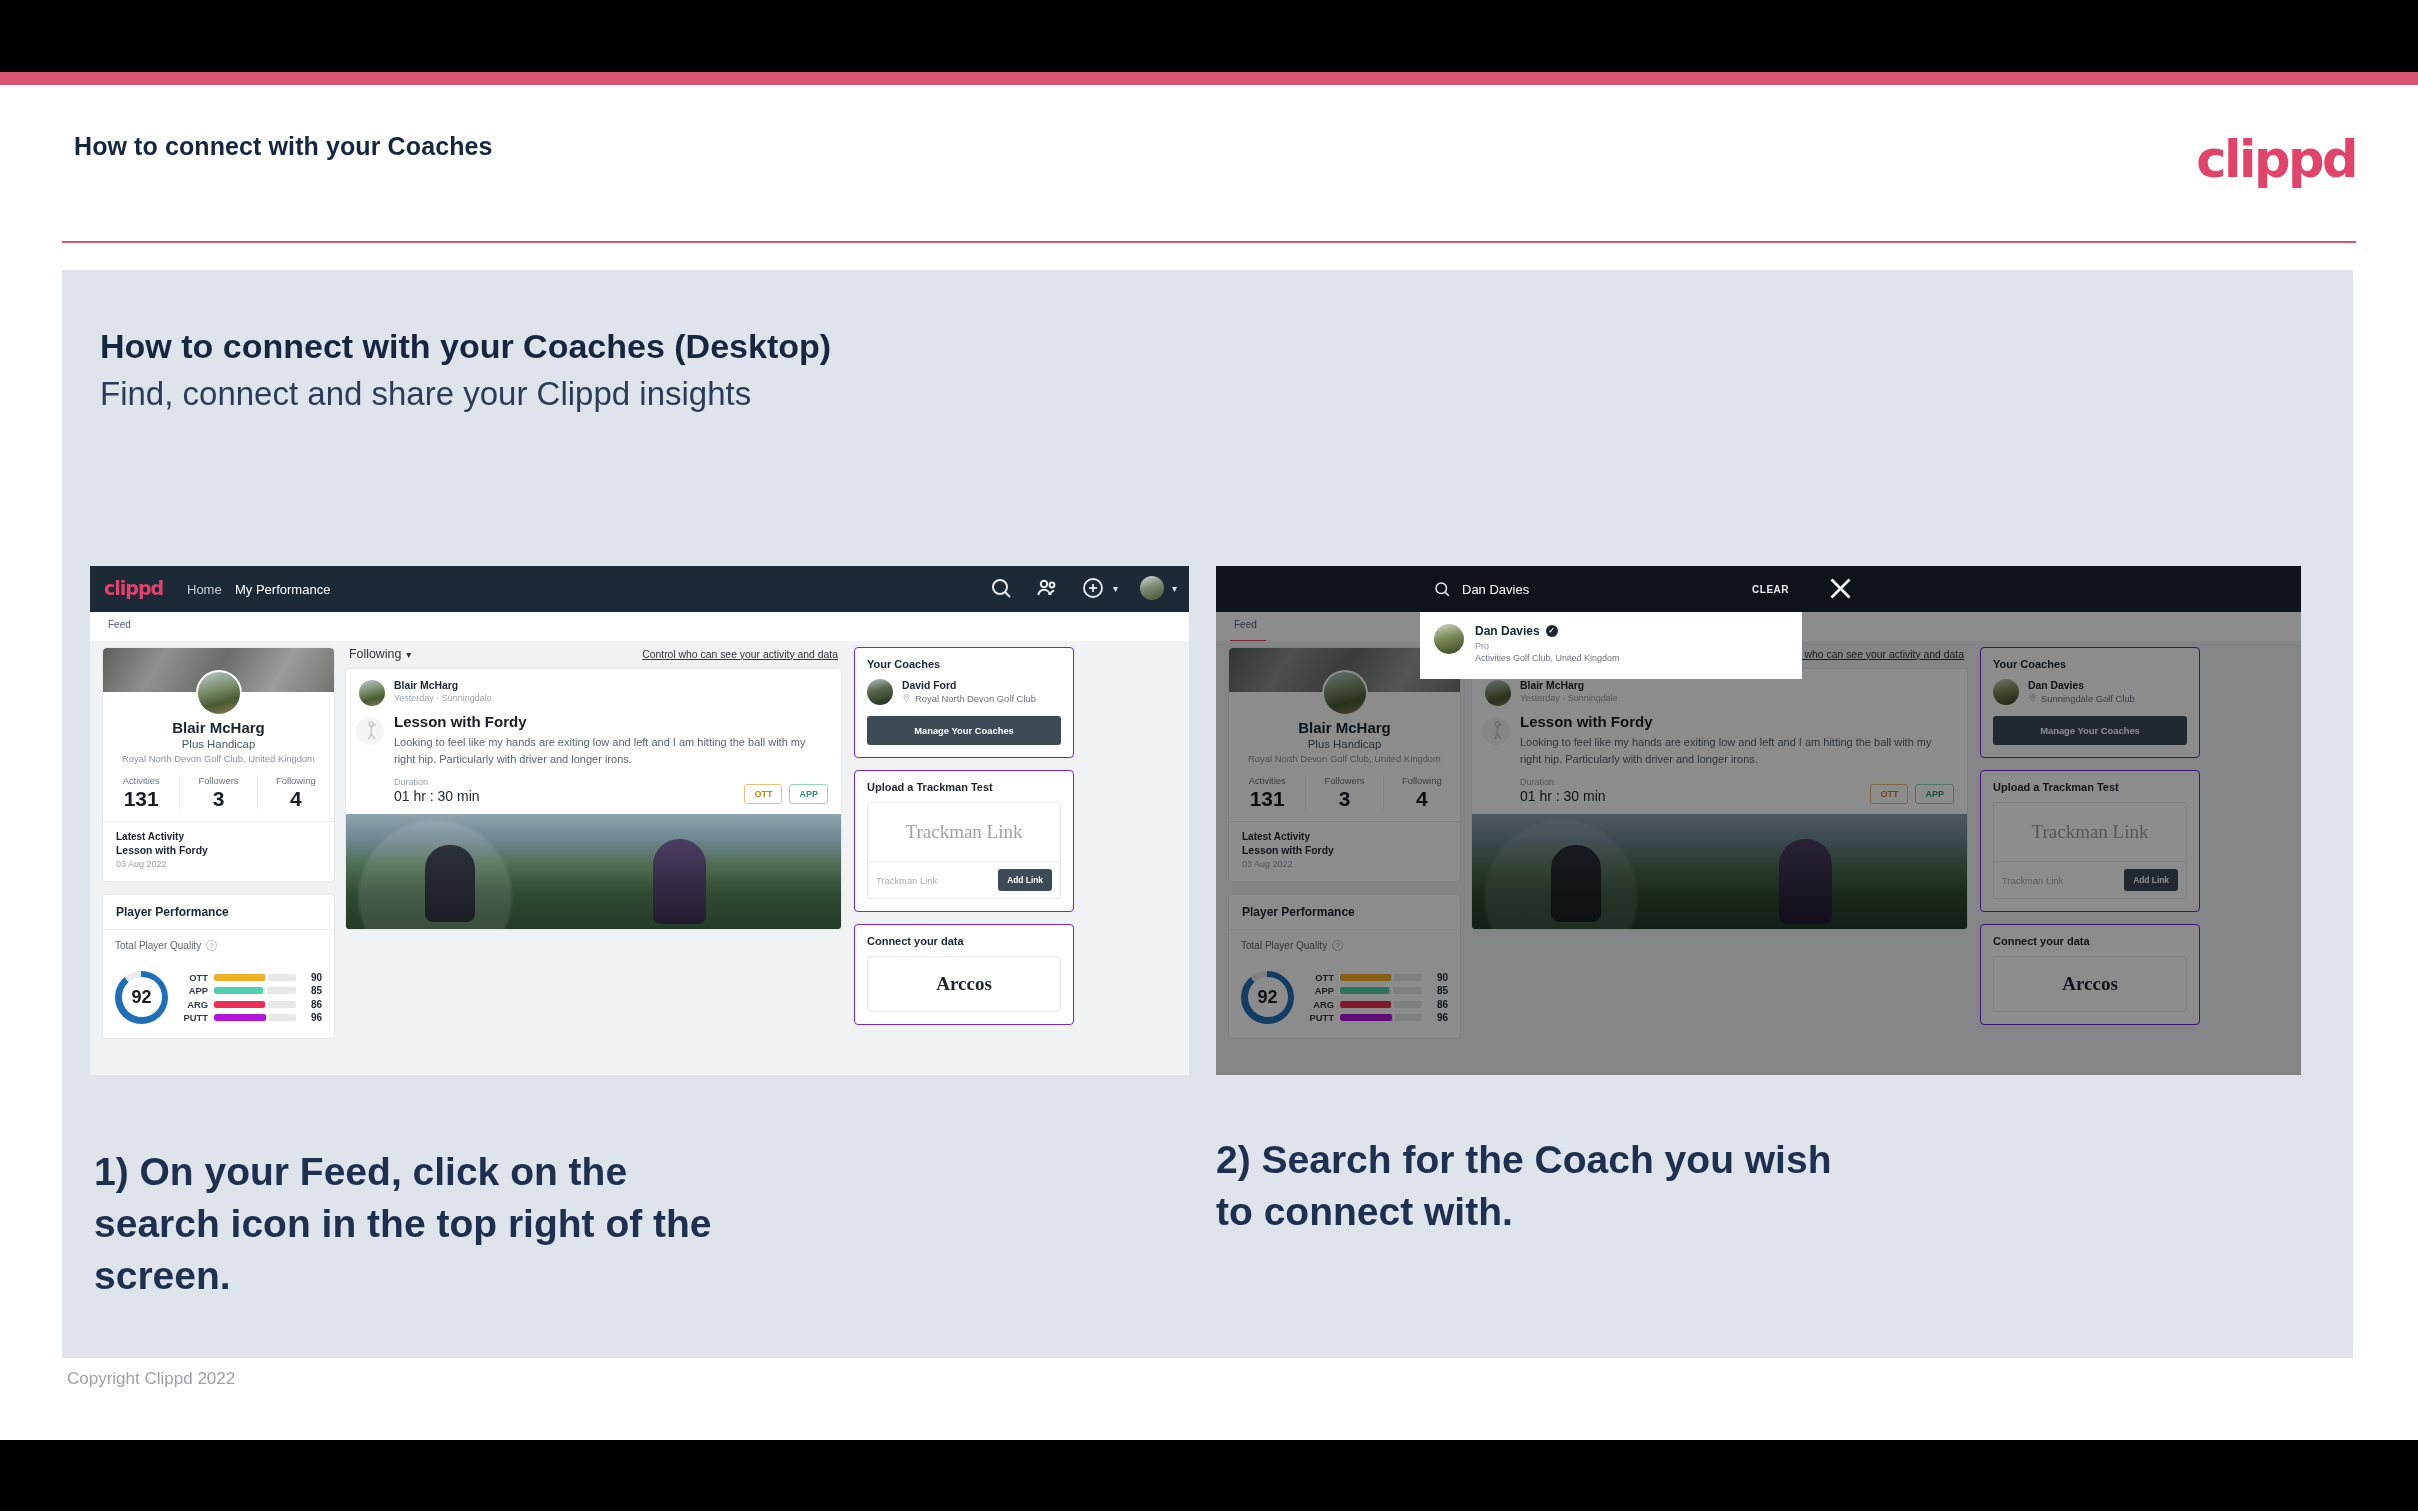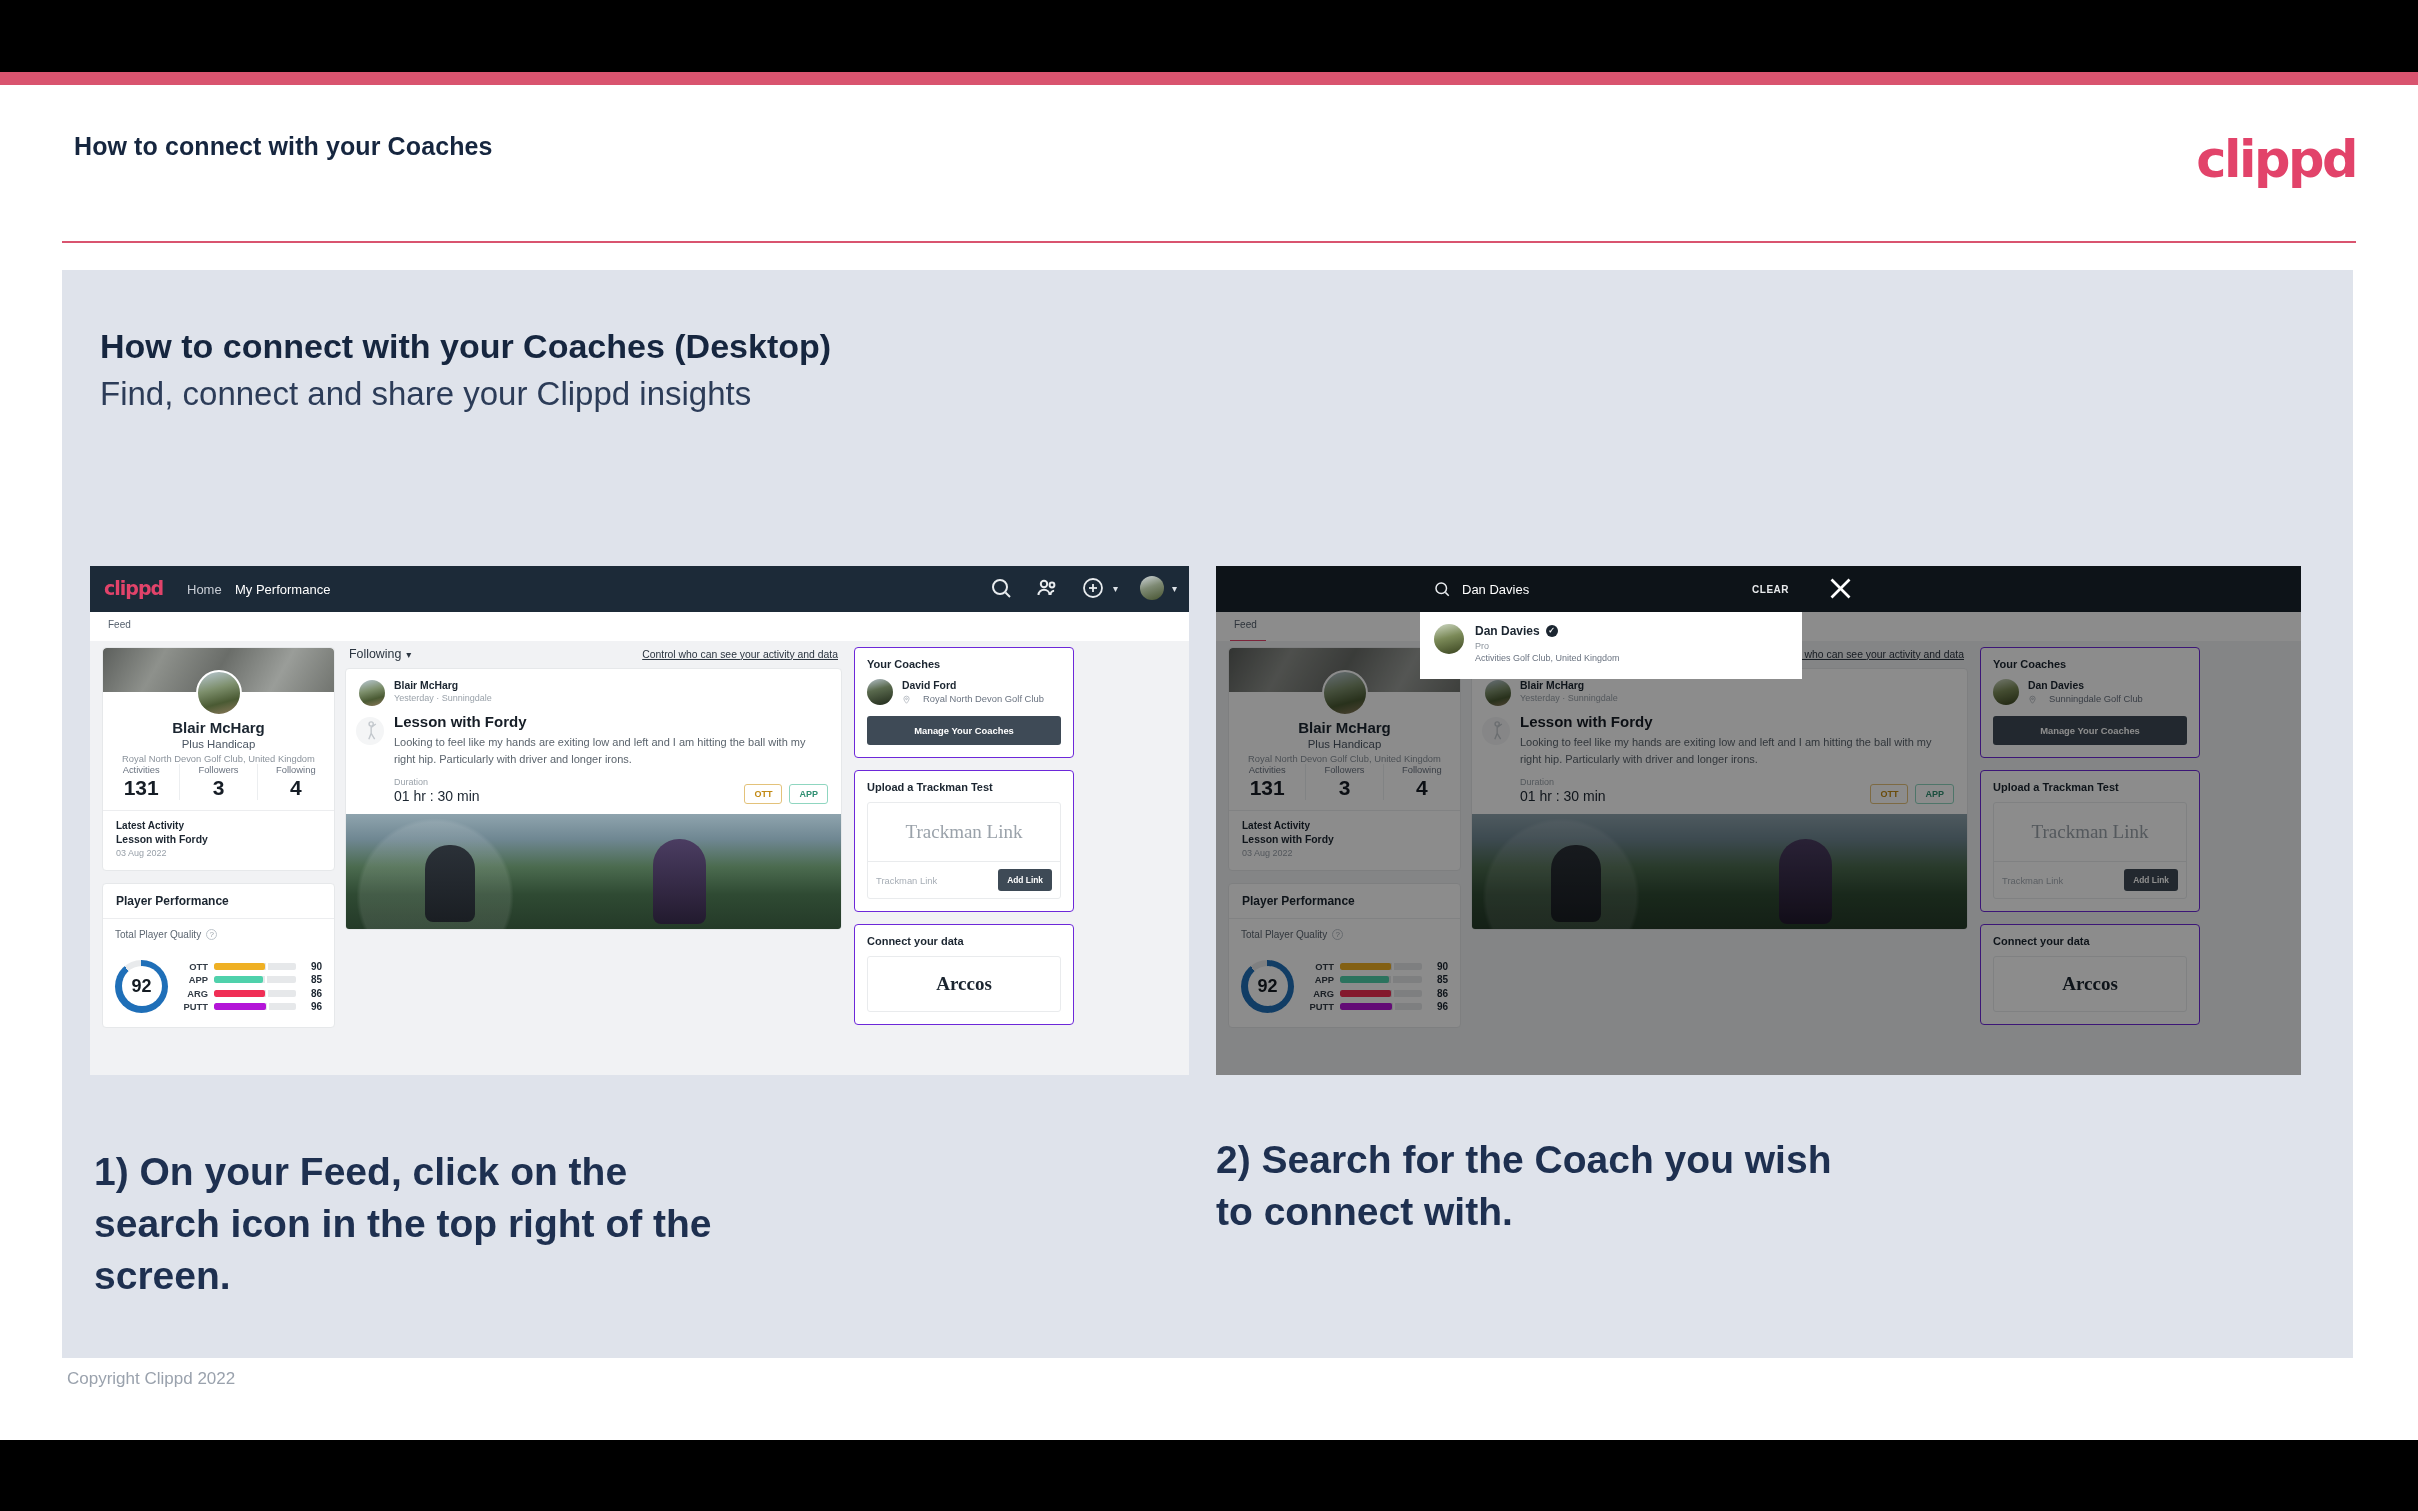--- a/index.html
+++ b/index.html
@@ -58,21 +58,21 @@
   .col-left  { position:absolute; left:12px;  top:6px;  width:233px; }
   .cover { height:44px; width:100%;
      background:linear-gradient(120deg,#5c5f5c 0%,#8e918c 25%,#6a6d69 50%,#9a9d99 75%,#71746f 100%);
      border-radius:4px 4px 0 0; }
   .prof-avatar { position:absolute; left:50%; transform:translateX(-50%); top:22px;
      width:46px; height:46px; border-radius:50%; border:2px solid #fff;
      background:linear-gradient(165deg,#b9c8d4 0%,#7d8f6c 40%,#4a5a33 70%,#8f7b5e 100%); }
   .prof-name { text-align:center; font-size:15px; font-weight:700; color:#1b2530; margin-top:27px; }
   .prof-sub  { text-align:center; font-size:11.4px; color:#4a5562; margin-top:2px; }
   .prof-club { text-align:center; font-size:9.4px; color:#8b939c; margin-top:3px; }
-  .stats { display:flex; margin-top:0; }
+  .stats { display:flex; margin-top:11px; }
   .stat { flex:1; text-align:center; border-right:1px solid #eceef0; }
   .stat:last-child { border-right:none; }
   .stat .lbl { font-size:9.4px; color:#6a7380; }
   .stat .val { font-size:21px; font-weight:700; color:#161d26; margin-top:1px; }
   .divline { height:1px; background:#ecedef; margin-top:10px; }
   .latest { padding:9px 13px 12px; }
   .latest .t1 { font-size:10px; font-weight:700; color:#1b2530; }
   .latest .t2 { font-size:10.4px; font-weight:700; color:#1b2530; margin-top:3px; }
   .latest .t3 { font-size:9px; color:#98a0a9; margin-top:3px; }
 
@@ -130,21 +130,21 @@
 
   
   .col-right { position:absolute; left:764px; top:6px; width:220px; }
   .r-card { background:#fff; border:1px solid #6d28d9; border-radius:4px; padding:10px 12px 12px; margin-bottom:12px; }
   .r-title { font-size:11px; font-weight:700; color:#1b2530; }
   .coach-row { display:flex; gap:9px; align-items:center; margin-top:9px; }
   .coach-av { width:26px; height:26px; border-radius:50%; flex:none;
      background:linear-gradient(165deg,#cfd9c5 0%,#7b8a58 45%,#39431f 100%); }
   .coach-av.dark { background:linear-gradient(165deg,#b4c0c9 0%,#5a6a4e 40%,#20291a 100%); }
   .coach-n { font-size:10.4px; font-weight:700; color:#1b2530; }
-  .coach-c { font-size:9.4px; color:#6a7380; margin-top:2px; display:flex; align-items:flex-end; gap:12px; }
+  .coach-c { font-size:9.4px; color:#6a7380; margin-top:2px; display:flex; align-items:flex-start; gap:4px; }
   .pin { width:9px; height:9px; color:#a7aeb6; }
   .btn-dark { display:block; width:100%; margin-top:11px; background:#3e4a56; color:#fff;
               font-size:9.4px; font-weight:700; text-align:center; padding:9px 0; border-radius:3px; border:none; }
   .tm-box { border:1px solid #e9ebed; border-radius:3px; margin-top:9px; }
   .tm-logo { text-align:center; font-family:"Liberation Serif", serif; font-size:19px;
              color:#9aa2aa; padding:18px 0; }
   .tm-foot { display:flex; align-items:center; justify-content:space-between;
              border-top:1px solid #e9ebed; padding:7px 8px; }
   .tm-ph { font-size:9.4px; color:#a7aeb6; }
   .btn-add { background:#3e4a56; color:#fff; font-size:8.4px; font-weight:700;

